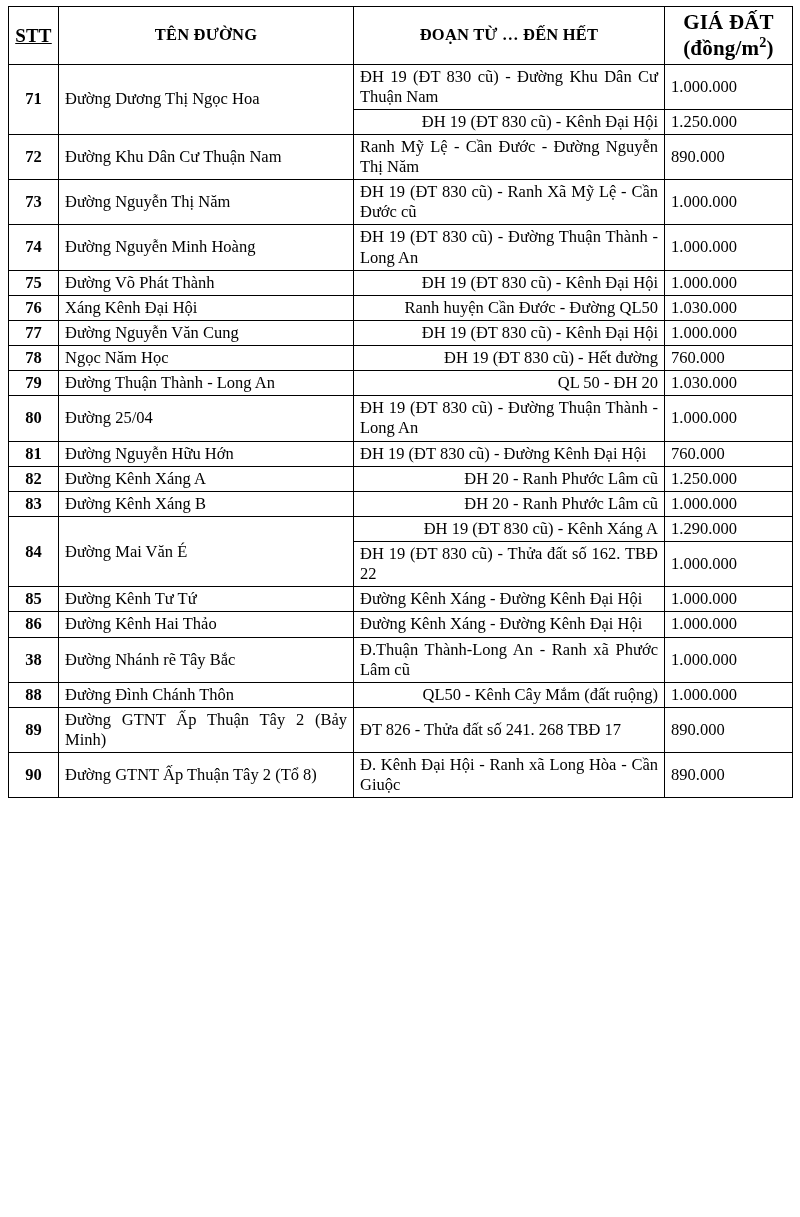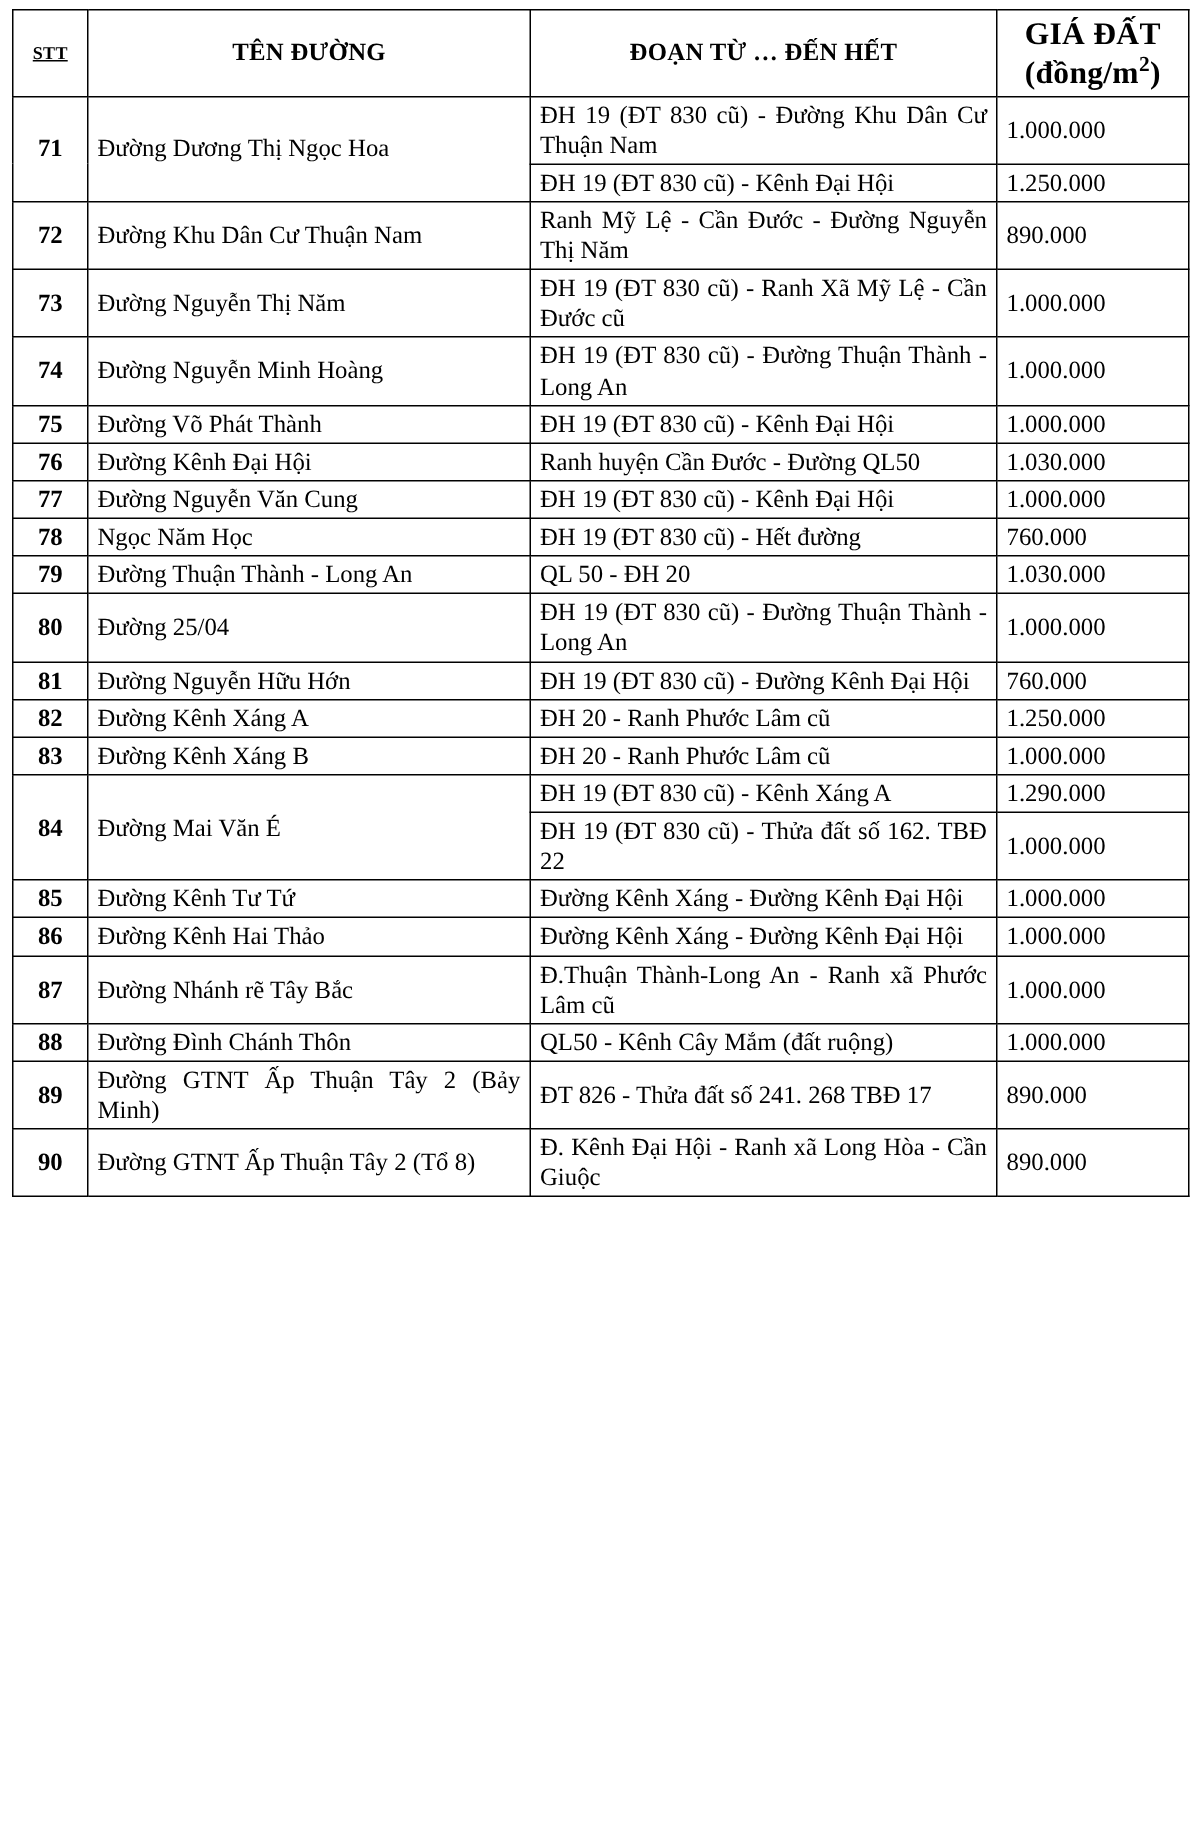--- a/index.html
+++ b/index.html
@@ -47,21 +47,21 @@
   col.c-price  { width: 128px; }
 
   thead th {
     font-weight: bold;
     text-align: center;
     font-size: 16px;
     letter-spacing: 0.2px;
     padding-top: 6px;
     padding-bottom: 6px;
   }
-  thead th.h-stt { font-size: 12px; text-decoration: underline; }
+  thead th.h-stt { font-size: 19px; text-decoration: underline; }
   thead th.h-price {
     font-size: 21px;
     line-height: 1.25;
   }
   thead th .sub {
     display: block;
     font-weight: bold;
     font-family: Liberation Serif, serif;
   }
 
@@ -72,21 +72,21 @@
   }
   td.name {
     text-align: right;
     text-align-last: left;
   }
   td.name.justify {
     text-align: justify;
     text-align-last: left;
   }
   td.seg {
-    text-align: left;
+    text-align: right;
   }
   td.seg.justify {
     text-align: justify;
     text-align-last: left;
   }
   td.price {
     text-align: left;
     white-space: nowrap;
   }
 
@@ -144,21 +144,21 @@
           <td class="price">1.000.000</td>
         </tr>
         <tr>
           <td class="stt">75</td>
           <td class="name">Đường Võ Phát Thành</td>
           <td class="seg">ĐH 19 (ĐT 830 cũ) - Kênh Đại Hội</td>
           <td class="price">1.000.000</td>
         </tr>
         <tr>
           <td class="stt">76</td>
-          <td class="name">Đường Kênh Đại Hội</td>
+          <td class="name">Xáng Kênh Đại Hội</td>
           <td class="seg">Ranh huyện Cần Đước - Đường QL50</td>
           <td class="price">1.030.000</td>
         </tr>
         <tr>
           <td class="stt">77</td>
           <td class="name">Đường Nguyễn Văn Cung</td>
           <td class="seg">ĐH 19 (ĐT 830 cũ) - Kênh Đại Hội</td>
           <td class="price">1.000.000</td>
         </tr>
         <tr>
@@ -213,21 +213,21 @@
           <td class="seg justify">Đường Kênh Xáng - Đường Kênh Đại Hội</td>
           <td class="price">1.000.000</td>
         </tr>
         <tr>
           <td class="stt">86</td>
           <td class="name">Đường Kênh Hai Thảo</td>
           <td class="seg justify">Đường Kênh Xáng - Đường Kênh Đại Hội</td>
           <td class="price">1.000.000</td>
         </tr>
         <tr>
-          <td class="stt">87</td>
+          <td class="stt">38</td>
           <td class="name">Đường Nhánh rẽ Tây Bắc</td>
           <td class="seg justify">Đ.Thuận Thành-Long An - Ranh xã Phước Lâm cũ</td>
           <td class="price">1.000.000</td>
         </tr>
         <tr>
           <td class="stt">88</td>
           <td class="name">Đường Đình Chánh Thôn</td>
           <td class="seg">QL50 - Kênh Cây Mắm (đất ruộng)</td>
           <td class="price">1.000.000</td>
         </tr>

